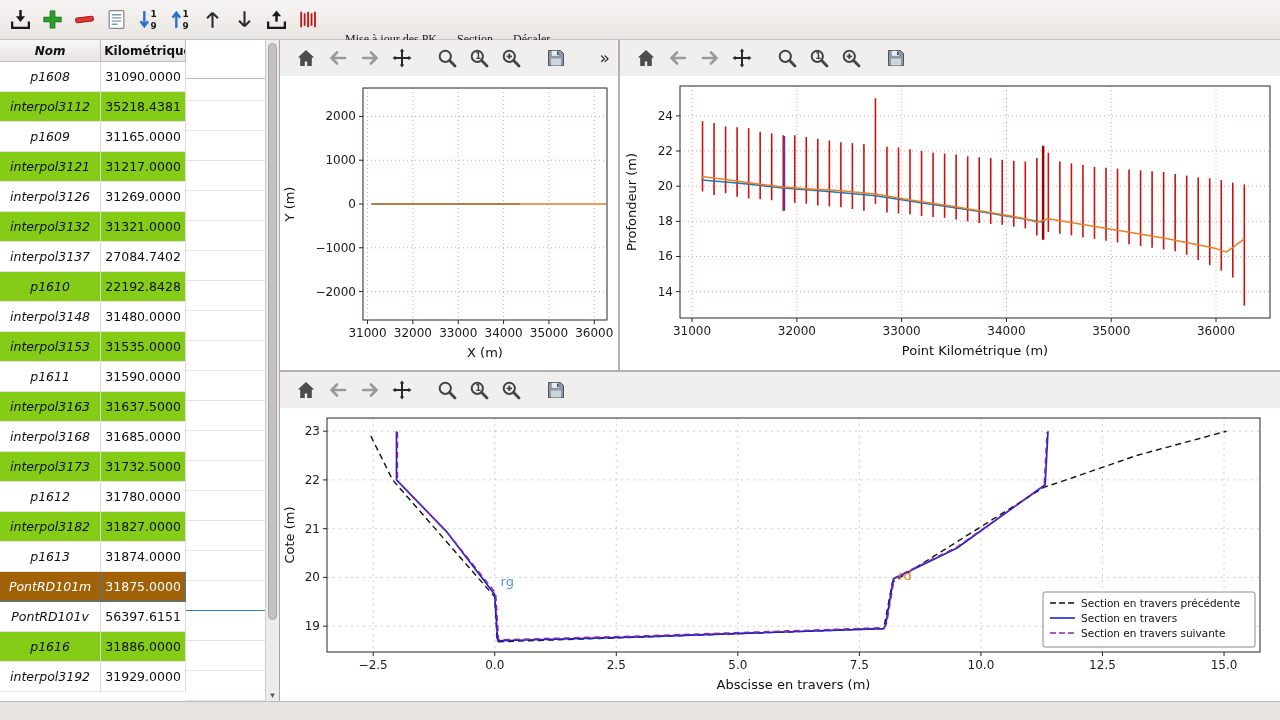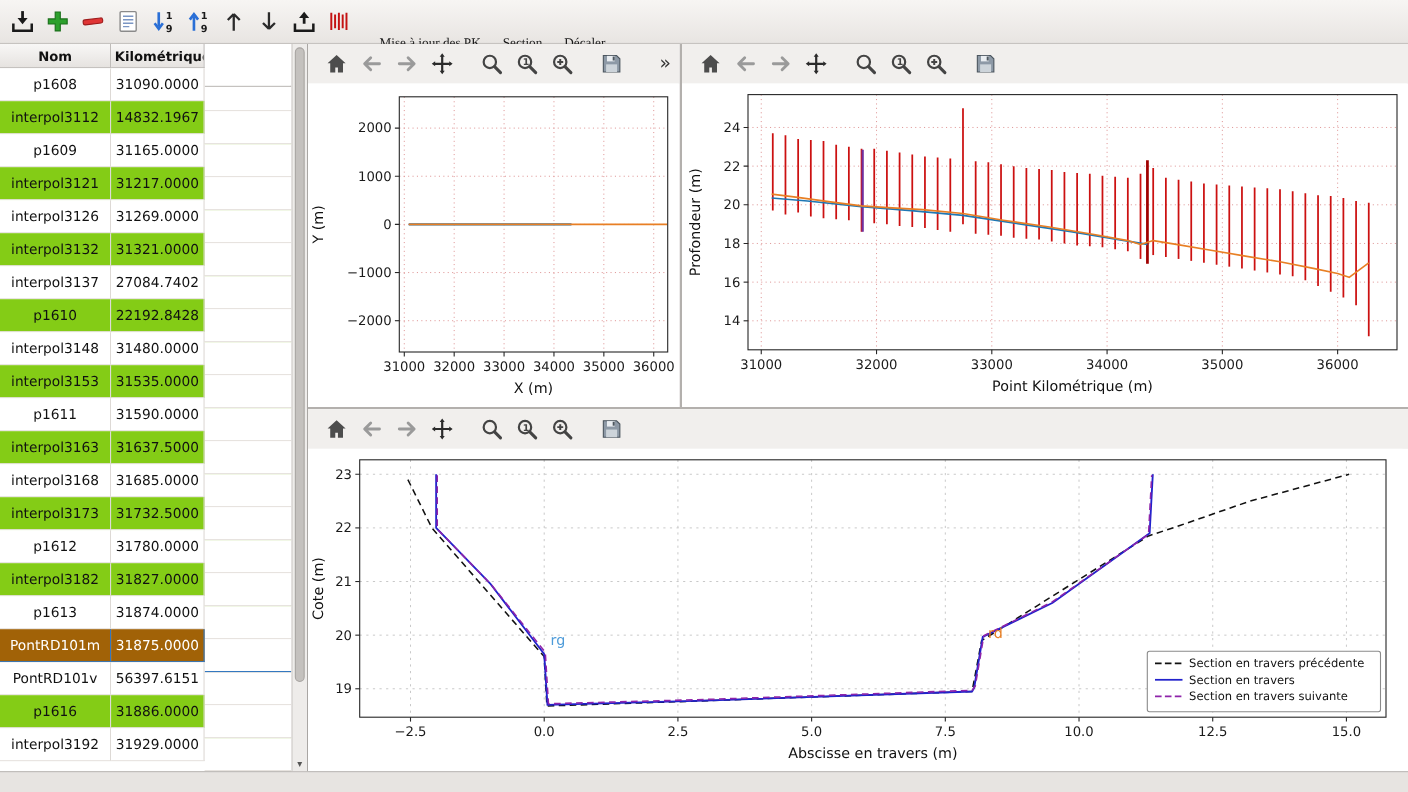--- a/index.html
+++ b/index.html
@@ -13,21 +13,21 @@
   #main{flex:1;display:flex;min-height:0;}
   
   #left-panel{width:280px;flex:none;background:#ffffff;border-right:1px solid #a9a6a3;display:flex;box-sizing:border-box;}
   #table-wrap{width:265px;display:flex;flex-direction:column;overflow:hidden;}
   .thead{display:flex;height:22px;flex:none;}
   .th{box-sizing:border-box;background:linear-gradient(#f8f7f6,#e6e3e0);border-right:1px solid #bfbcb9;border-bottom:1px solid #bfbcb9;font-weight:bold;font-size:12px;display:flex;align-items:center;justify-content:center;white-space:nowrap;overflow:hidden;color:#111;}
   .trow{display:flex;height:30px;flex:none;}
   .td{box-sizing:border-box;background:#ffffff;border-right:1px solid #ddd9d5;border-bottom:1px solid #e7e3df;font-size:12.5px;display:flex;align-items:center;justify-content:center;white-space:nowrap;overflow:hidden;color:#111;}
   .trow.alt .td{background:#84cc16;}
   .trow.selected .td{background:#a16207;color:#ffffff;border-right-color:#3478c0;border-bottom-color:#3478c0;}
-  .col0{width:105px;} .col1{width:88px;} .col2{width:82px;margin-top:38px;}
+  .col0{width:105px;font-style:italic;} .col1{width:88px;} .col2{width:82px;margin-top:38px;}
   #tbody{overflow:hidden;flex:1;}
   #table-scrollbar{width:14px;position:relative;background:#eeecea;border-left:1px solid #cfccc9;box-sizing:border-box;}
   #sb-thumb{position:absolute;left:2px;right:2px;top:3px;height:87%;background:#c4c1be;border:1px solid #a8a5a2;border-radius:6px;}
   #sb-arrow{position:absolute;bottom:1px;left:0;right:0;text-align:center;font-size:9px;color:#555;line-height:10px;}
   
   #right-panel{flex:1;display:flex;flex-direction:column;min-width:0;}
   #top-row{height:330px;flex:none;display:flex;}
   .vdivider{width:2px;background:#b3b0ad;flex:none;}
   .hdivider{height:2px;background:#b3b0ad;flex:none;}
   .plot-panel{display:flex;flex-direction:column;background:#ffffff;min-width:0;}
@@ -125,21 +125,21 @@
           <div class="th col2">Points</div>
         </div>
         <div id="tbody">
             <div class="trow">
               <div class="td col0">p1608</div>
               <div class="td col1">31090.0000</div>
               <div class="td col2">8</div>
             </div>
             <div class="trow alt">
               <div class="td col0">interpol3112</div>
-              <div class="td col1">14832.1967</div>
+              <div class="td col1">35218.4381</div>
               <div class="td col2">13</div>
             </div>
             <div class="trow">
               <div class="td col0">p1609</div>
               <div class="td col1">31165.0000</div>
               <div class="td col2">8</div>
             </div>
             <div class="trow alt">
               <div class="td col0">interpol3121</div>
               <div class="td col1">31217.0000</div>

